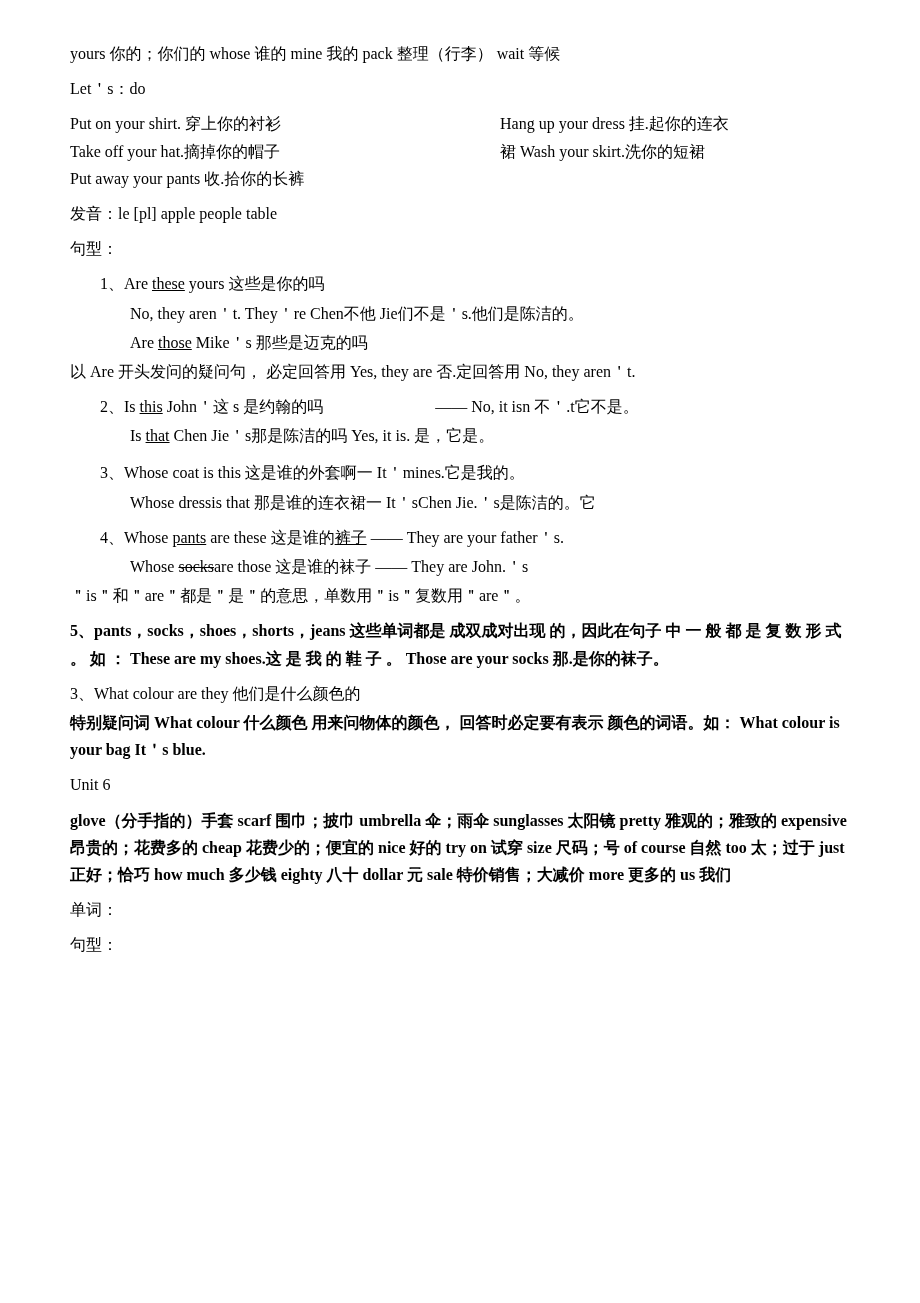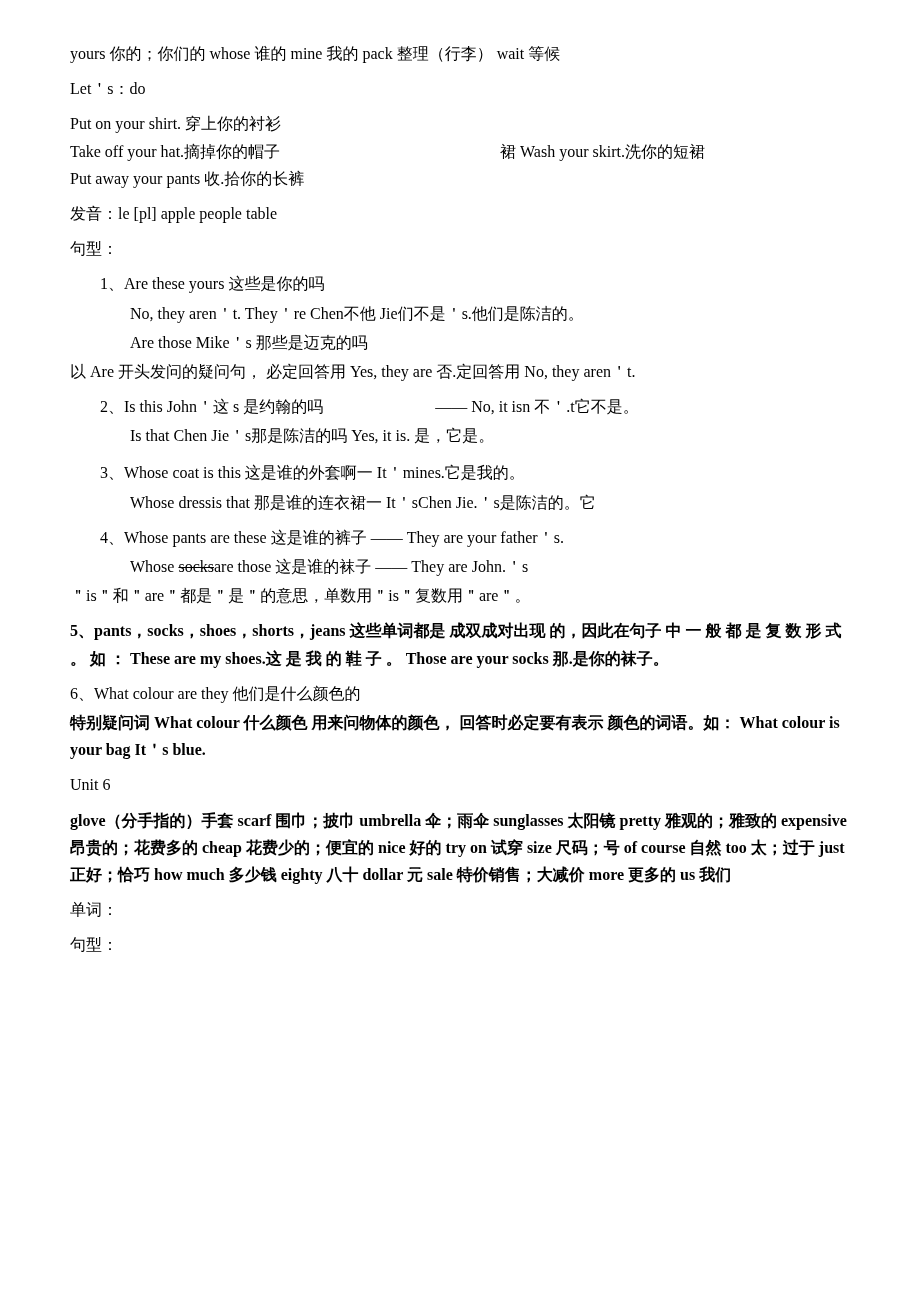--- a/index.html
+++ b/index.html
@@ -20,20 +20,21 @@
     .line {
       margin-bottom: 2px;
     }
     .indent1 {
       padding-left: 30px;
     }
     .indent2 {
       padding-left: 60px;
     }
     .underline {
+      text-decoration: underline;
     }
     .strikethrough {
       text-decoration: line-through;
     }
     .section {
       margin-bottom: 8px;
     }
     .grid-row {
       display: flex;
       gap: 70px;
@@ -55,20 +56,21 @@
     <span>yours 你的；你们的    whose 谁的  mine 我的  pack 整理（行李）   wait 等候</span>
   </div>
 
   <div class="section line">
     <span>Let＇s：do</span>
   </div>
 
   <div class="section">
     <div class="grid-row">
       <div class="col">Put on your shirt. 穿上你的衬衫</div>
+      <div class="col">Hang up your dress 挂.起你的连衣</div>
     </div>
     <div class="grid-row">
       <div class="col">Take off your hat.摘掉你的帽子</div>
       <div class="col">裙 Wash your skirt.洗你的短裙</div>
     </div>
     <div class="line">Put away your pants 收.拾你的长裤</div>
   </div>
 
   <div class="section line">
     <span>发音：le [pl]   apple   people   table</span>
@@ -111,21 +113,21 @@
     <div class="line">＂is＂和＂are＂都是＂是＂的意思，单数用＂is＂复数用＂are＂。</div>
   </div>
 
   <div style="margin-bottom:8px;"></div>
 
   <div class="section">
     <p>5、pants，socks，shoes，shorts，jeans 这些单词都是  成双成对出现 的，因此在句子 中 一 般 都 是 复 数 形 式 。 如 ：  These are my shoes.这 是 我 的 鞋 子 。 Those are your socks 那.是你的袜子。</p>
   </div>
 
   <div class="section">
-    <div class="line">6、What colour are they 他们是什么颜色的</div>
+    <div class="line">3、What colour are they 他们是什么颜色的</div>
     <p>特别疑问词 What colour 什么颜色 用来问物体的颜色，  回答时必定要有表示  颜色的词语。如：  What colour is your bag It＇s blue.</p>
   </div>
 
   <div class="section line">
     <span>Unit 6</span>
   </div>
 
   <div class="section">
     <p>glove（分手指的）手套 scarf 围巾；披巾 umbrella 伞；雨伞 sunglasses 太阳镜 pretty 雅观的；雅致的 expensive 昂贵的；花费多的 cheap 花费少的；便宜的  nice 好的   try on  试穿  size 尺码；号  of course 自然  too 太；过于  just 正好；恰巧   how much 多少钱    eighty 八十  dollar 元  sale 特价销售；大减价 more 更多的  us 我们</p>
   </div>

